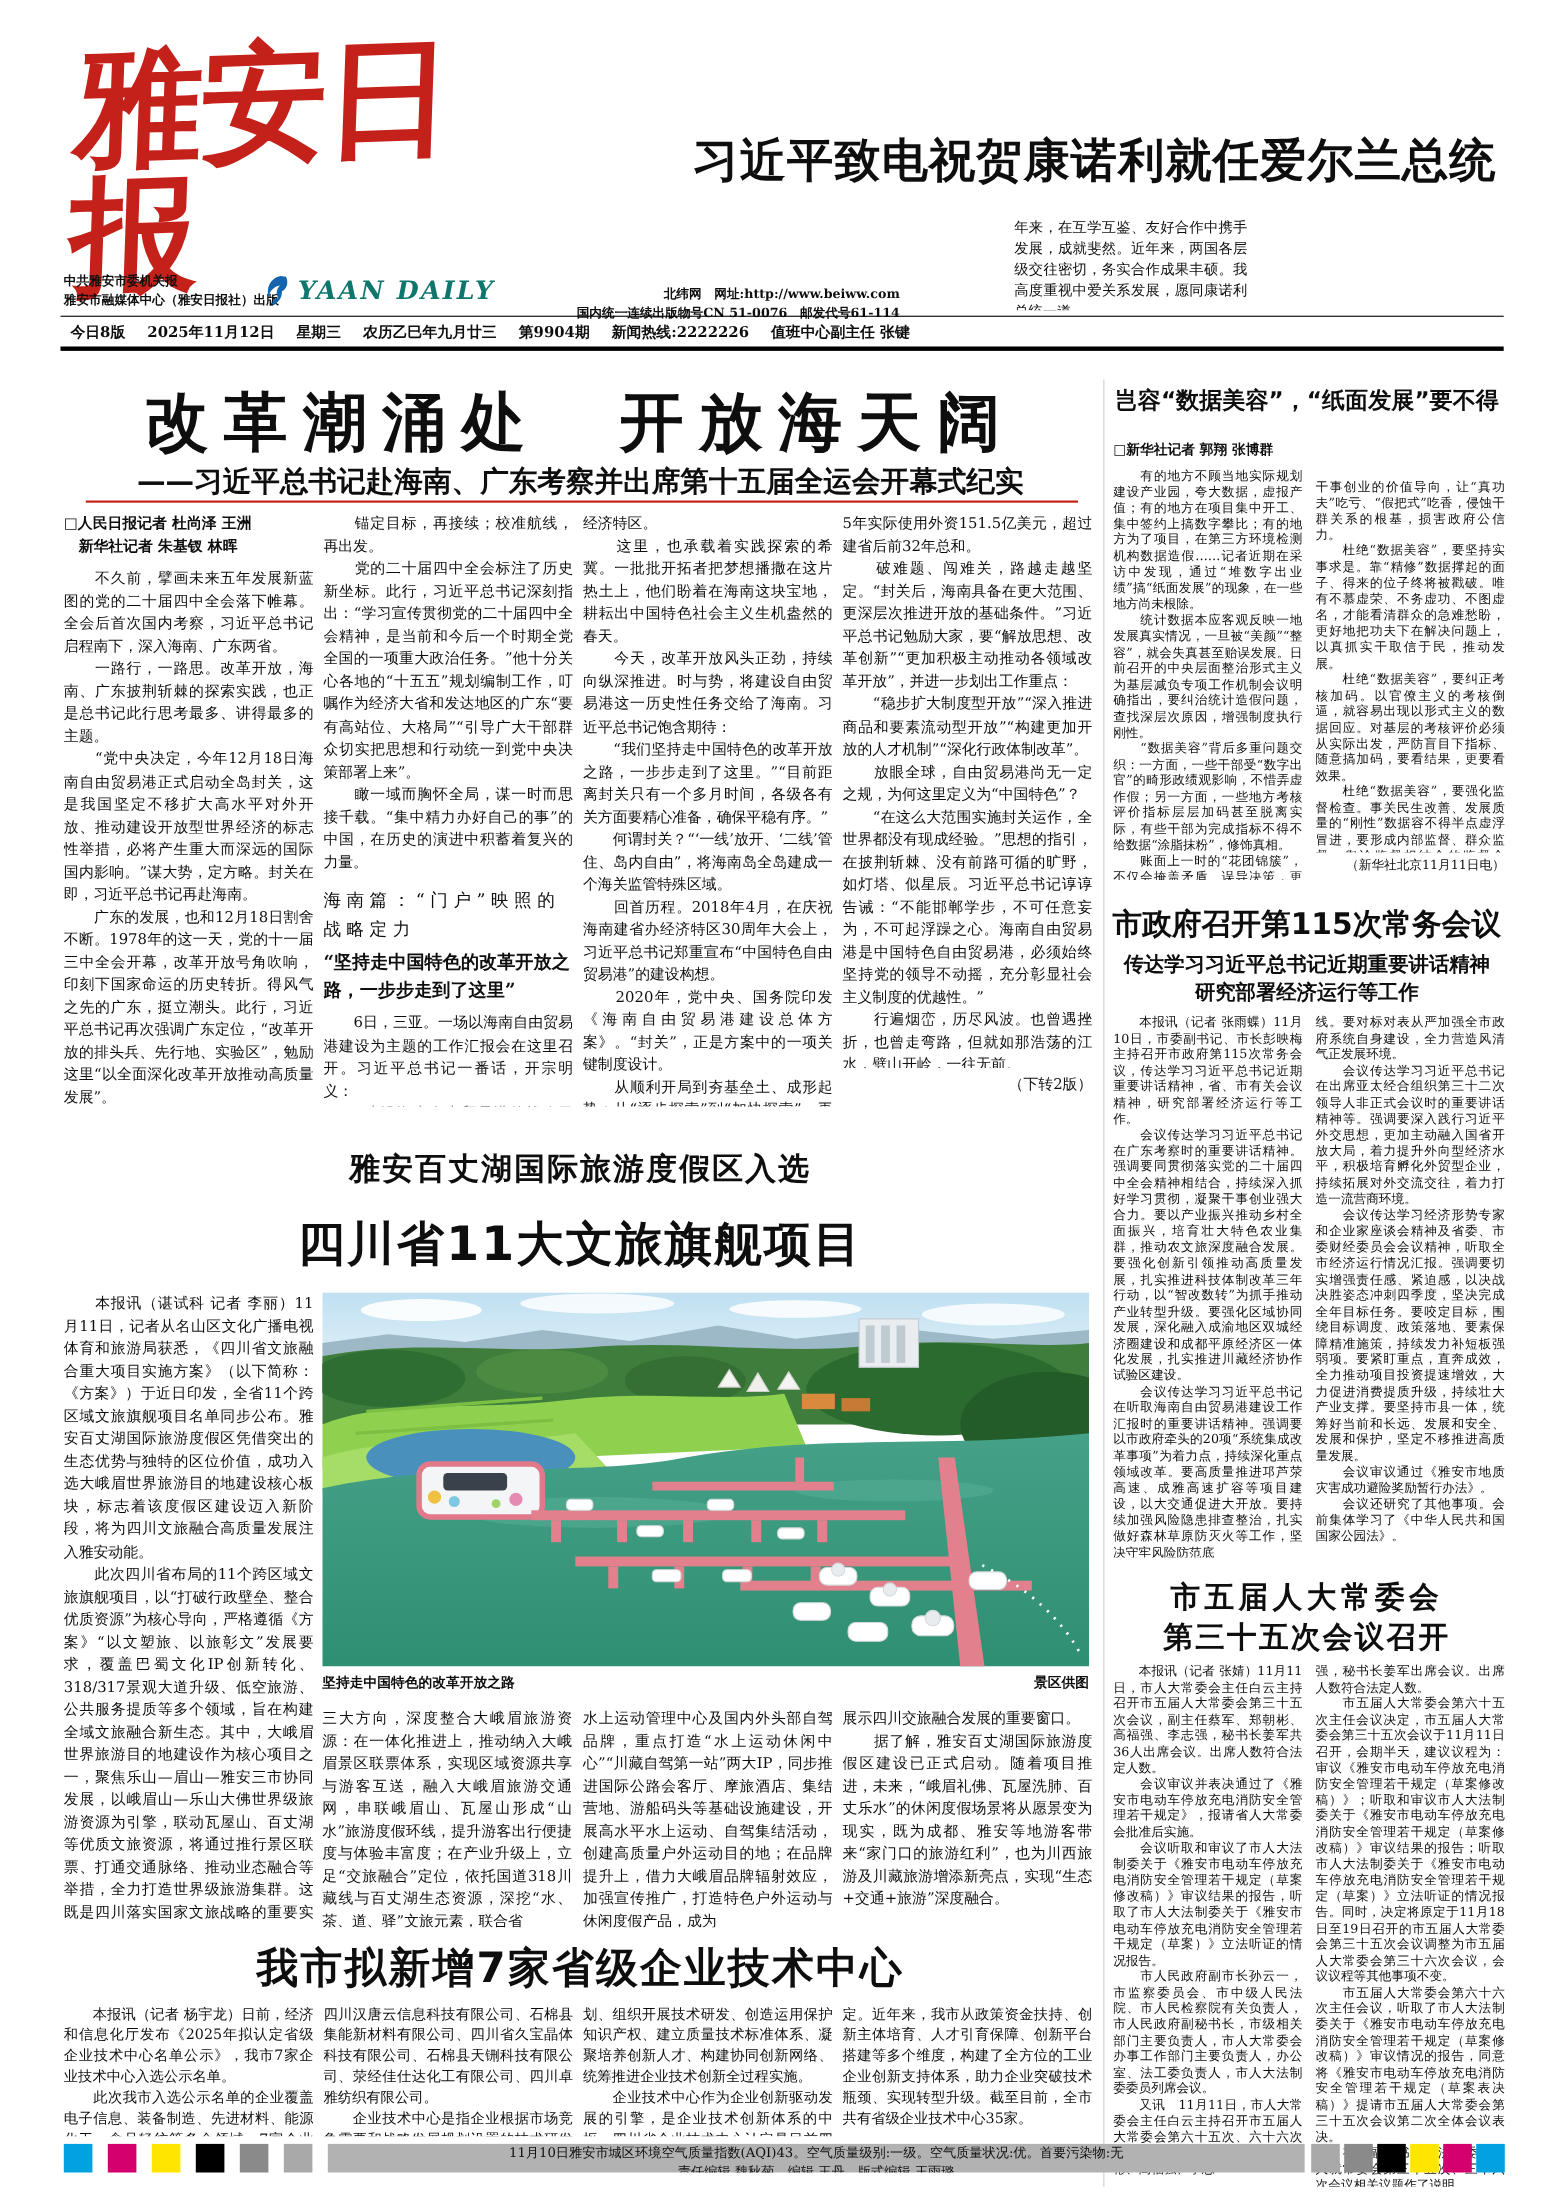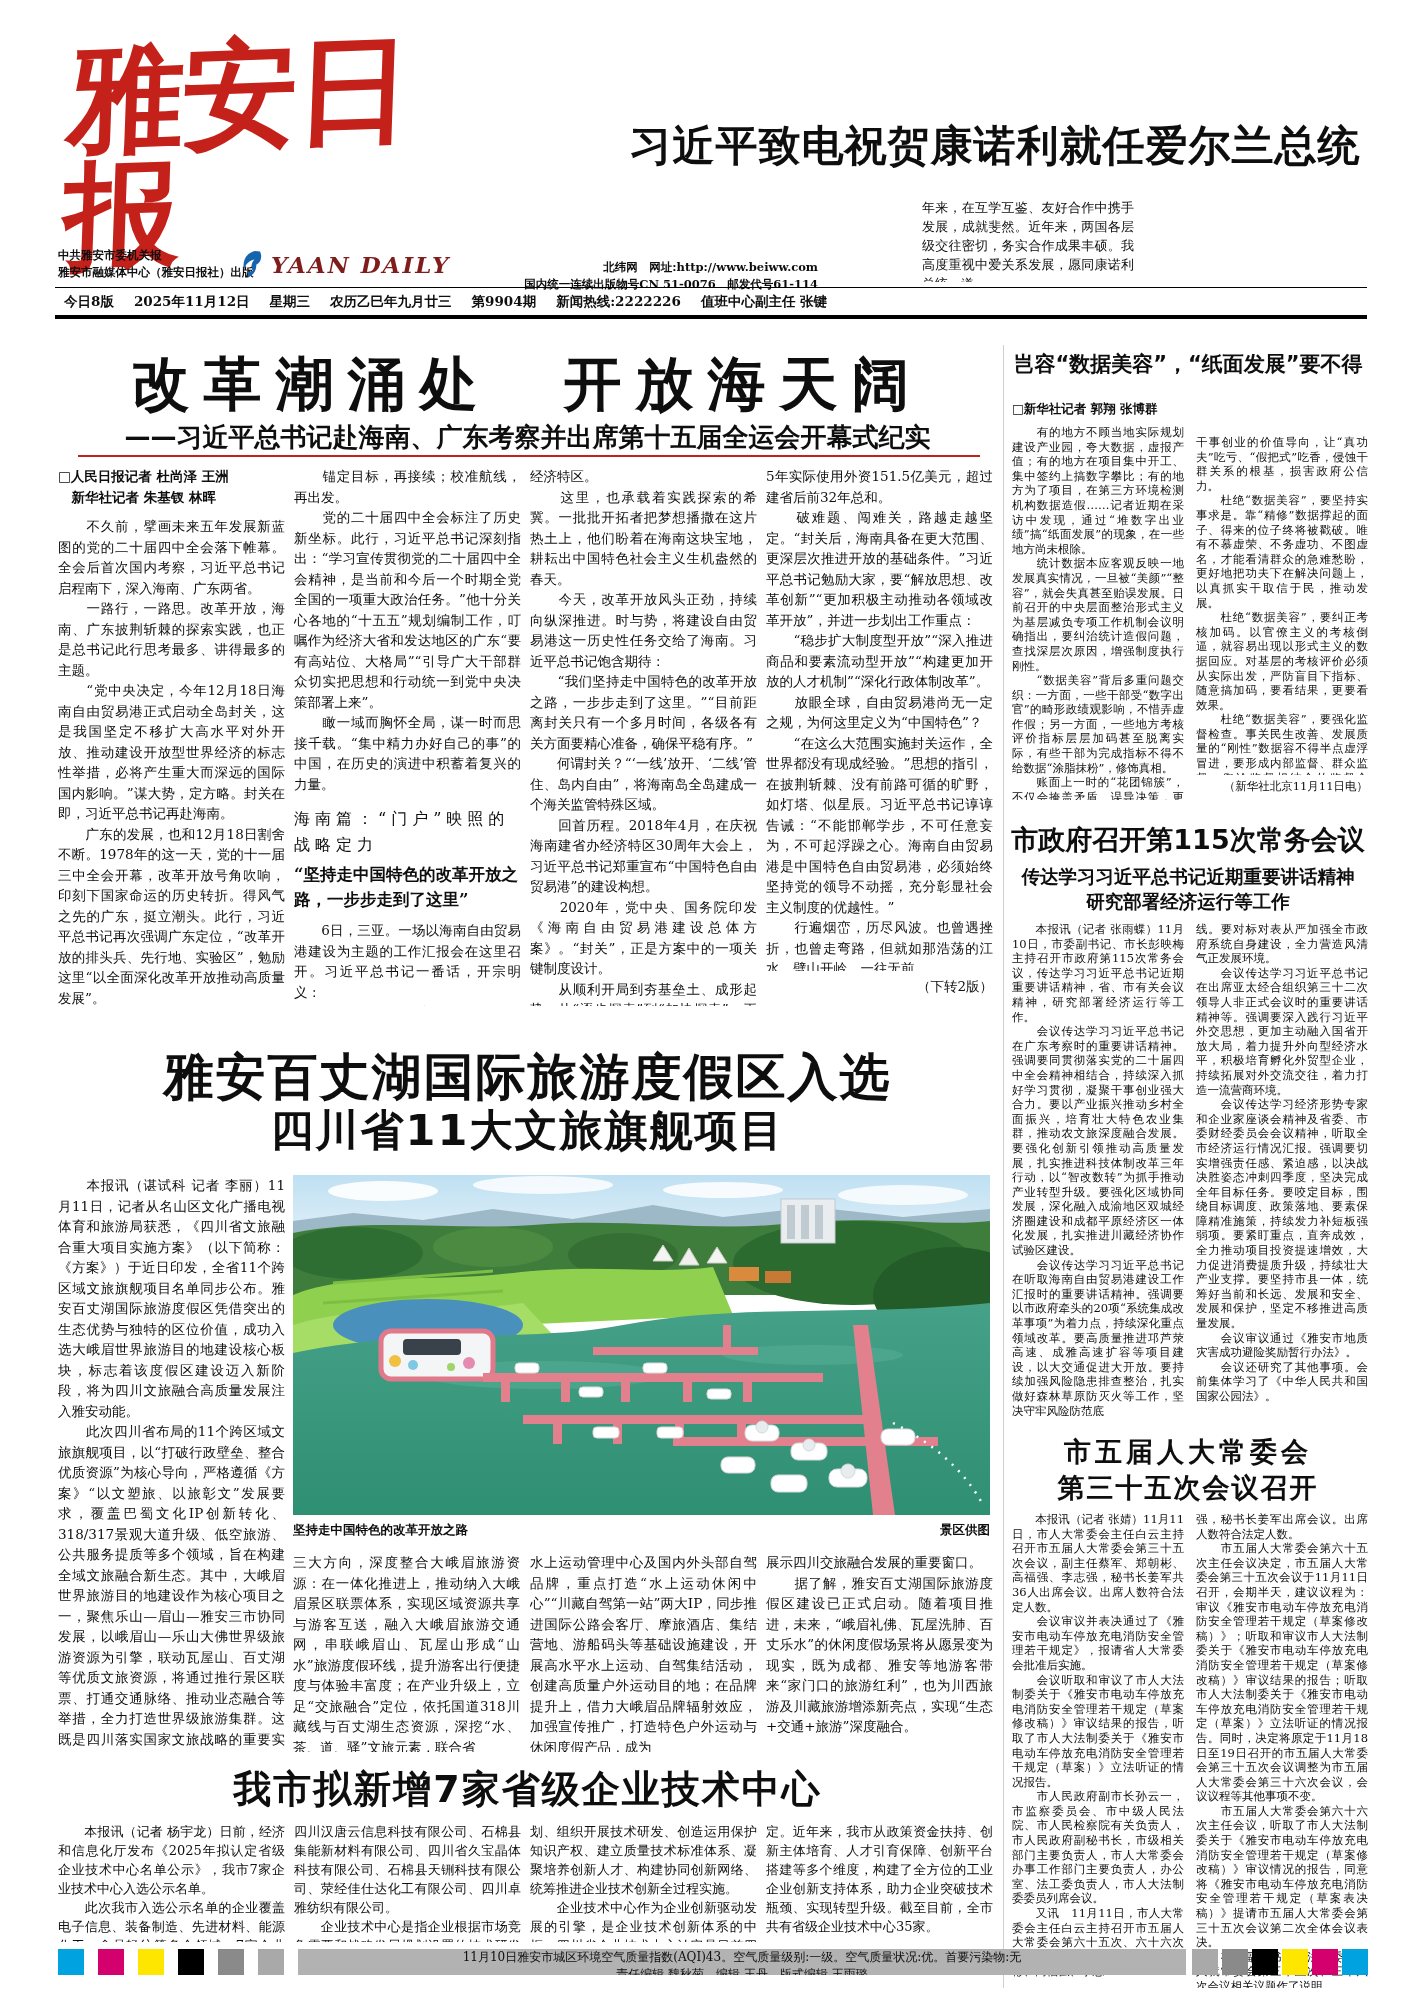--- a/index.html
+++ b/index.html
@@ -36,21 +36,21 @@
     <div>中共雅安市委机关报</div>
     <div>雅安市融媒体中心（雅安日报社）出版</div>
   </div>
 
   <div class="abs" style="left:240px;top:250px;display:flex;align-items:center;gap:5px;">
     <span style="display:inline-block;width:26px;height:28px;">
       <svg width="26" height="28" viewBox="0 0 26 28">
         <path d="M15 1 C6 3 2 11 4 20 C5.5 14 9 10.5 14.5 9.5 C11 13 10.8 17.5 13 21 C9 21 6.8 24 8 27.5 C13.5 25 16.5 20.5 16.3 14.8 C21 12.5 22.5 6.5 20 1.5 Z" fill="#1565ae"></path>
       </svg>
     </span>
-    <span class="logo-text" style="color:#7f1d1d;">YAAN DAILY</span>
+    <span class="logo-text" style="color:#0f766e;">YAAN DAILY</span>
   </div>
 
   <div class="abs small-info" style="left:418px;top:259px;width:400px;text-align:right;">
     <div>北纬网　网址:http://www.beiww.com</div>
     <div>国内统一连续出版物号CN 51-0076　邮发代号61-114</div>
   </div>
 
   <div class="abs rule" style="left:55px;top:287px;width:1312px;height:1px;"></div>
 
   <div class="abs dateline" style="left:64px;top:293px;">
@@ -151,21 +151,21 @@
   <div class="abs col body11" style="left:1012px;top:1512px;width:172px;height:476px;">　　本报讯（记者 张婧）11月11日，市人大常委会主任白云主持召开市五届人大常委会第三十五次会议，副主任蔡军、郑朝彬、高福强、李志强，秘书长姜军共36人出席会议。出席人数符合法定人数。
 　　会议审议并表决通过了《雅安市电动车停放充电消防安全管理若干规定》，报请省人大常委会批准后实施。
 　　会议听取和审议了市人大法制委关于《雅安市电动车停放充电消防安全管理若干规定（草案修改稿）》审议结果的报告，听取了市人大法制委关于《雅安市电动车停放充电消防安全管理若干规定（草案）》立法听证的情况报告。
 　　市人民政府副市长孙云一，市监察委员会、市中级人民法院、市人民检察院有关负责人，市人民政府副秘书长，市级相关部门主要负责人，市人大常委会办事工作部门主要负责人，办公室、法工委负责人，市人大法制委委员列席会议。
 　　又讯　11月11日，市人大常委会主任白云主持召开市五届人大常委会第六十五次、六十六次主任会议，副主任蔡军、郑朝彬、高福强、李志</div>
   <div class="abs col body11" style="left:1196px;top:1512px;width:172px;height:476px;">强，秘书长姜军出席会议。出席人数符合法定人数。
 　　市五届人大常委会第六十五次主任会议决定，市五届人大常委会第三十五次会议于11月11日召开，会期半天，建议议程为：审议《雅安市电动车停放充电消防安全管理若干规定（草案修改稿）》；听取和审议市人大法制委关于《雅安市电动车停放充电消防安全管理若干规定（草案修改稿）》审议结果的报告；听取市人大法制委关于《雅安市电动车停放充电消防安全管理若干规定（草案）》立法听证的情况报告。同时，决定将原定于11月18日至19日召开的市五届人大常委会第三十五次会议调整为市五届人大常委会第三十六次会议，会议议程等其他事项不变。
 　　市五届人大常委会第六十六次主任会议，听取了市人大法制委关于《雅安市电动车停放充电消防安全管理若干规定（草案修改稿）》审议情况的报告，同意将《雅安市电动车停放充电消防安全管理若干规定（草案表决稿）》提请市五届人大常委会第三十五次会议第二次全体会议表决。
 　　有关副秘书长、法制委负责人就常委会第三十五次、三十六次会议相关议题作了说明。</div>
 
-  <div class="abs hei ctr" style="left:55px;top:1044px;width:945px;font-size:50px;letter-spacing:2px;font-family:Liberation Serif, serif;">雅安百丈湖国际旅游度假区入选</div>
+  <div class="abs hei ctr" style="left:55px;top:1044px;width:945px;font-size:28px;letter-spacing:2px;font-family:Liberation Serif, serif;">雅安百丈湖国际旅游度假区入选</div>
   <div class="abs hei ctr" style="left:55px;top:1102px;width:945px;font-size:43px;letter-spacing:2px;">四川省11大文旅旗舰项目</div>
 
   <div class="abs col body14" style="left:58px;top:1175px;width:227px;height:572px;">　　本报讯（谌试科 记者 李丽）11月11日，记者从名山区文化广播电视体育和旅游局获悉，《四川省文旅融合重大项目实施方案》（以下简称：《方案》）于近日印发，全省11个跨区域文旅旗舰项目名单同步公布。雅安百丈湖国际旅游度假区凭借突出的生态优势与独特的区位价值，成功入选大峨眉世界旅游目的地建设核心板块，标志着该度假区建设迈入新阶段，将为四川文旅融合高质量发展注入雅安动能。
 　　此次四川省布局的11个跨区域文旅旗舰项目，以“打破行政壁垒、整合优质资源”为核心导向，严格遵循《方案》“以文塑旅、以旅彰文”发展要求，覆盖巴蜀文化IP创新转化、318/317景观大道升级、低空旅游、公共服务提质等多个领域，旨在构建全域文旅融合新生态。其中，大峨眉世界旅游目的地建设作为核心项目之一，聚焦乐山—眉山—雅安三市协同发展，以峨眉山—乐山大佛世界级旅游资源为引擎，联动瓦屋山、百丈湖等优质文旅资源，将通过推行景区联票、打通交通脉络、推动业态融合等举措，全力打造世界级旅游集群。这既是四川落实国家文旅战略的重要实践，也是提升群众旅游体验的民生举措。
 　　雅安百丈湖国际旅游度假区此次入选，不仅是对其生态与文旅价值的高度认可，更赋予其推动区域文旅协同发展的重要使命。根据《方案》五年实施周期规划，雅安百丈湖国际旅游度假区将围绕“一体化、产业升级、品牌提升”</div>
 
   <div class="abs" style="left:293px;top:1175px;width:697px;height:340px;">
     <svg width="697" height="340" viewBox="0 0 697 340">
       <defs>
         <linearGradient id="lakeGrad" x1="0" y1="0" x2="0" y2="1">

